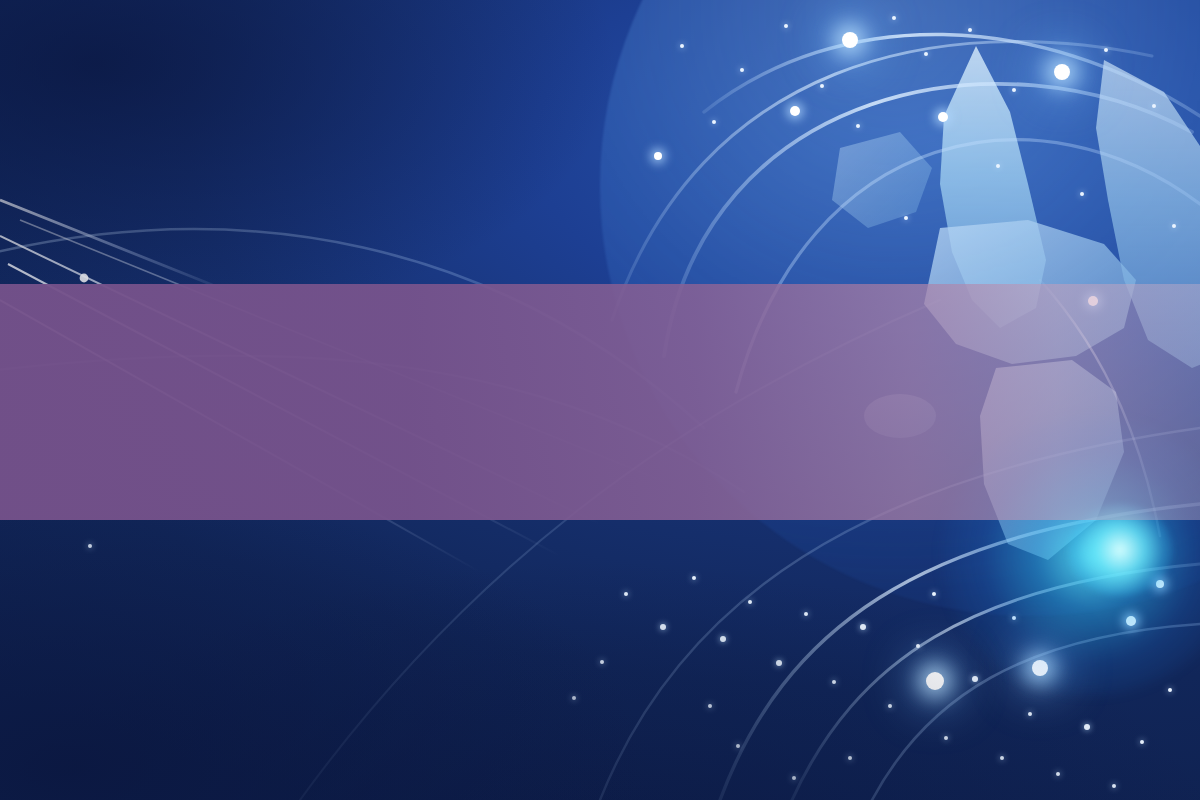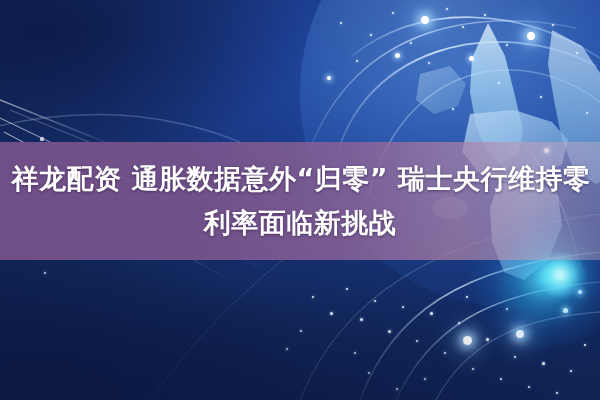--- a/index.html
+++ b/index.html
@@ -292,18 +292,14 @@
     <span class="dot" style="left:506px;top:308px;width:2px;height:2px;"></span>
     <span class="dot" style="left:44px;top:272px;width:2px;height:2px;"></span>
   </div>
 
   <div class="globe-glow"></div>
   <div class="globe-glow2"></div>
 
   <div class="bg-vignette"></div>
 
   <div class="band"></div>
-  <div class="band-inner">
-    <div class="title-line l1">祥龙配资 通胀数据意外“归零” 瑞士央行维持零</div>
-    <div class="title-line l2">利率面临新挑战</div>
-  </div>
 
 </div>
 
 </body></html>

